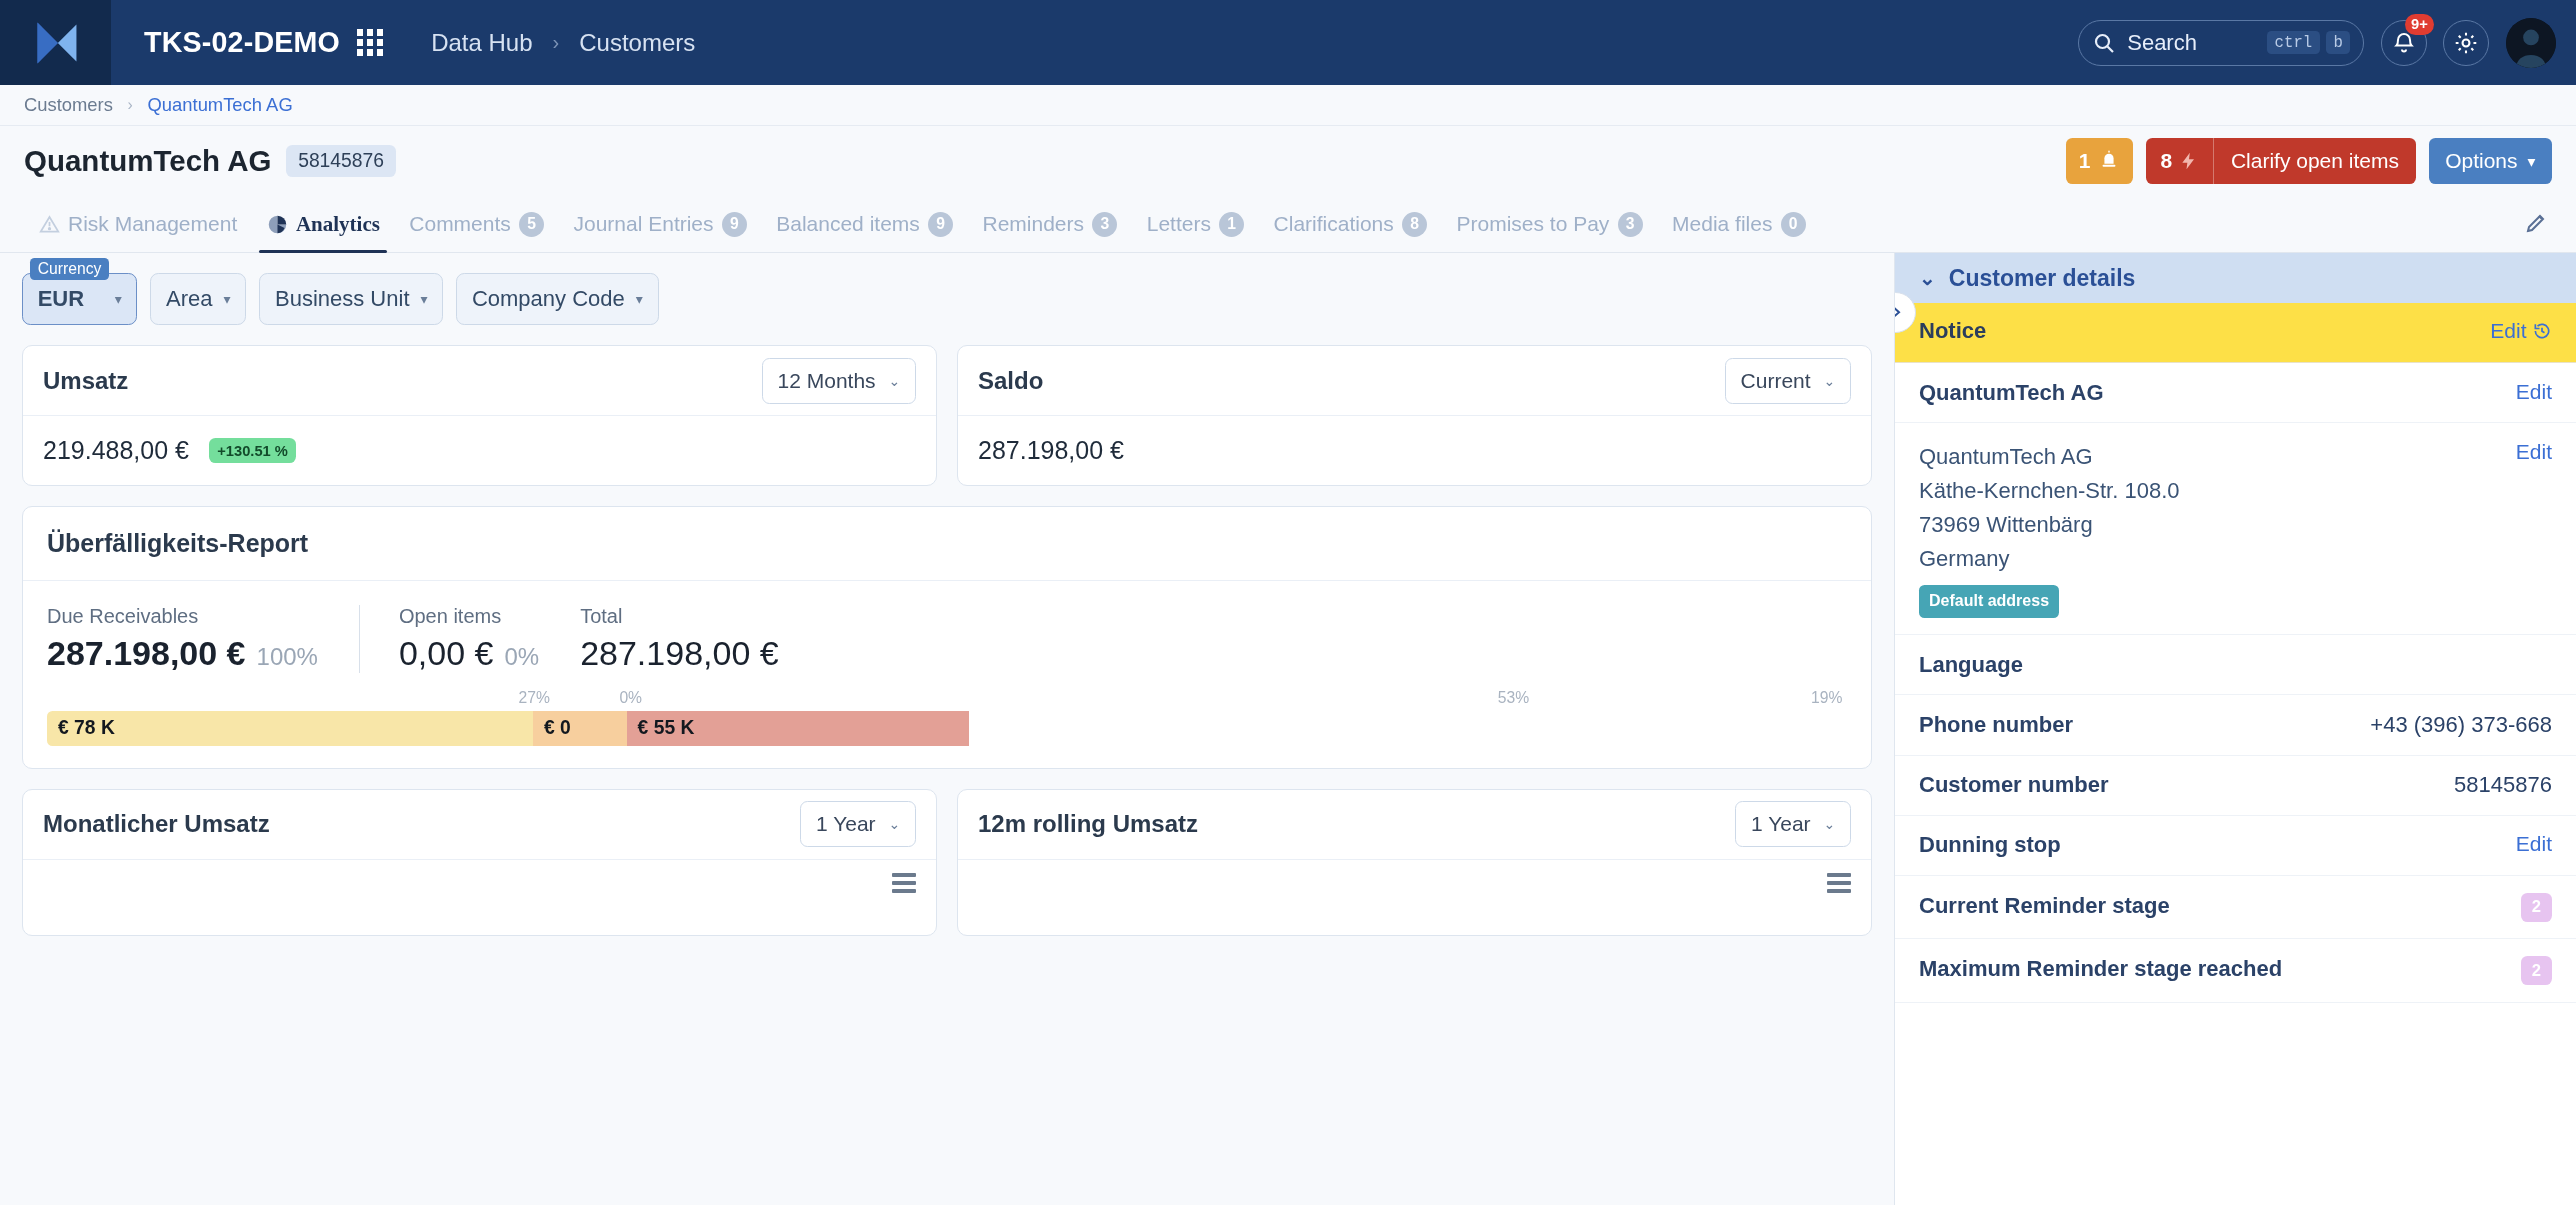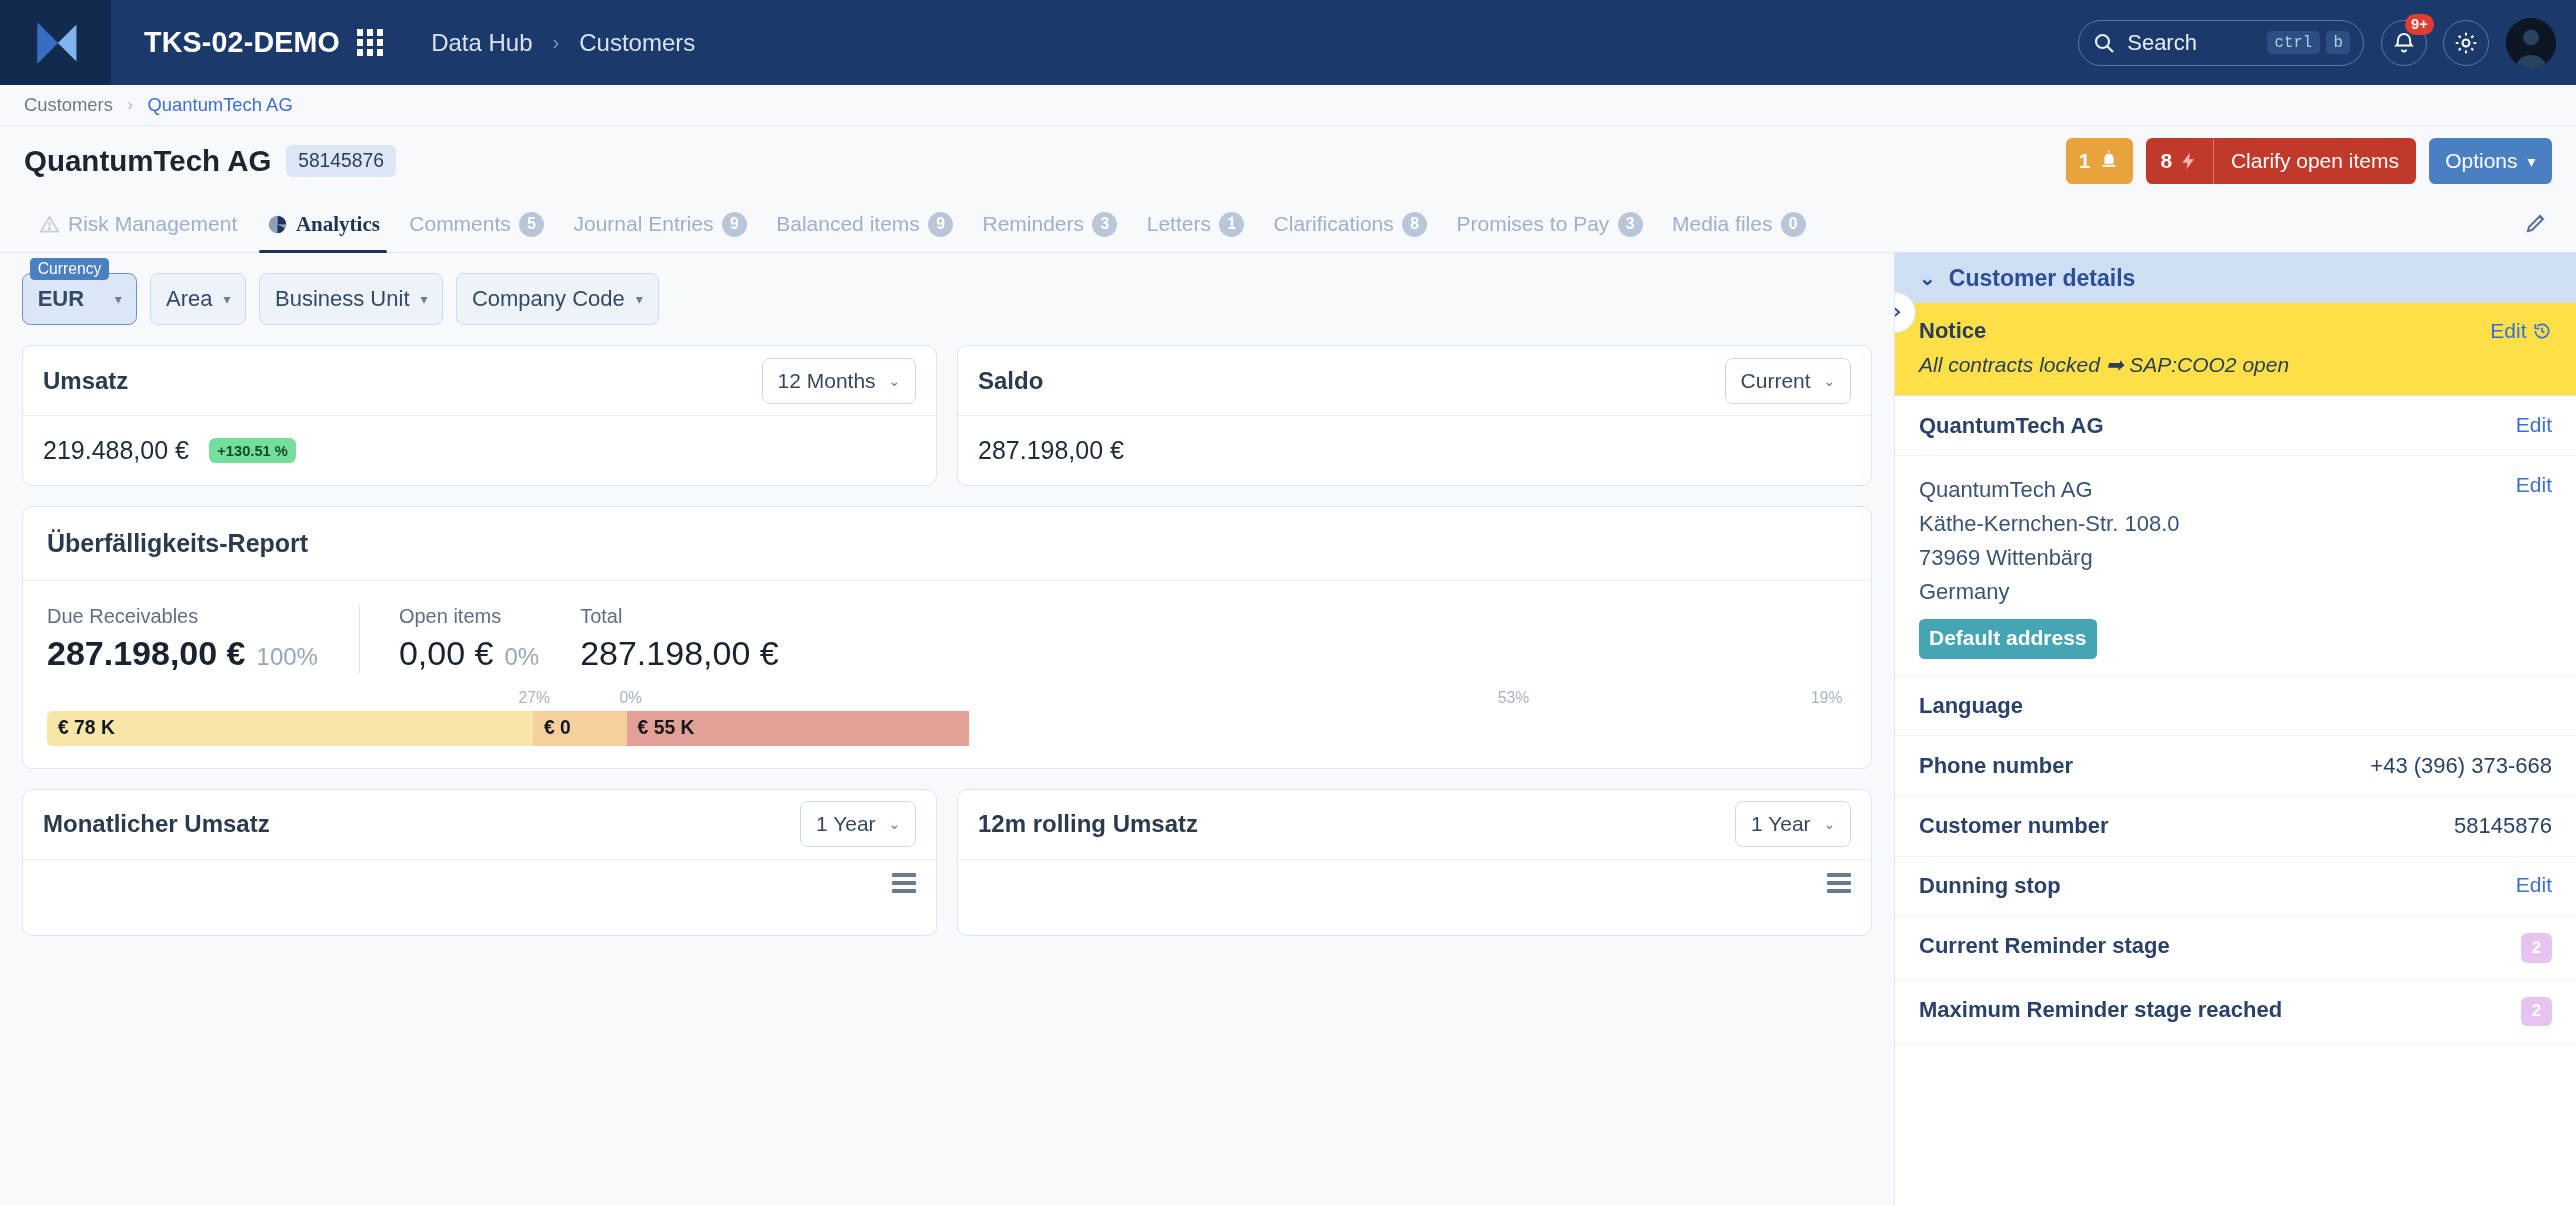--- a/index.html
+++ b/index.html
@@ -225,21 +225,21 @@
   .srow {
     display: flex; justify-content: space-between; align-items: flex-start;
     padding: 16.6px 24px; border-bottom: 1.4px solid #eef2f7; min-height: 52px;
   }
   .srow .k { font-size: 22px; font-weight: bold; color: #2b4268; }
   .srow .v { font-size: 22px; color: #2b4268; }
   .srow .edit { font-size: 21px; color: #3b6fd4; }
   .addr { font-size: 22px; color: #3a5375; line-height: 1.55; }
   .tag-default {
     display: inline-block; margin-top: 9.2px; background: #46a5b5; color: #fff;
-    font-size: 21px; font-weight: bold; border-radius: 5.5px; padding: 3.7px 10px; text-align: right;
+    font-size: 16px; font-weight: bold; border-radius: 5.5px; padding: 3.7px 10px; text-align: right;
   }
   .pill-purple {
     background: #e7c4f0; color: #fff; font-size: 16.6px; font-weight: bold;
     border-radius: 6.4px; padding: 4.6px 11px;
   }
 </style>
 </head>
 <body>
 
 <div class="topnav">
@@ -563,21 +563,20 @@
         <span class="notice-title">Notice</span>
         <span class="notice-edit">
           <span>Edit</span>
           <svg width="20" height="20" viewBox="0 0 24 24" fill="none" stroke="#3b6fd4" stroke-width="2">
             <path d="M4 12a8 8 0 1 0 2.6-5.9"></path>
               <polyline points="4,4 4,9 9,9"></polyline>
               <path d="M12 8v4.4l3 1.8"></path>
           </svg>
         </span>
       </div>
-      <div class="notice-text">All contracts locked ➡ SAP:COO2 open</div>
     </div>
 
     <div class="srow">
       <span class="k">QuantumTech AG</span>
       <span class="edit">Edit</span>
     </div>
 
     <div class="srow" style="align-items:flex-start">
       <div class="addr">
         <div>QuantumTech AG</div>

